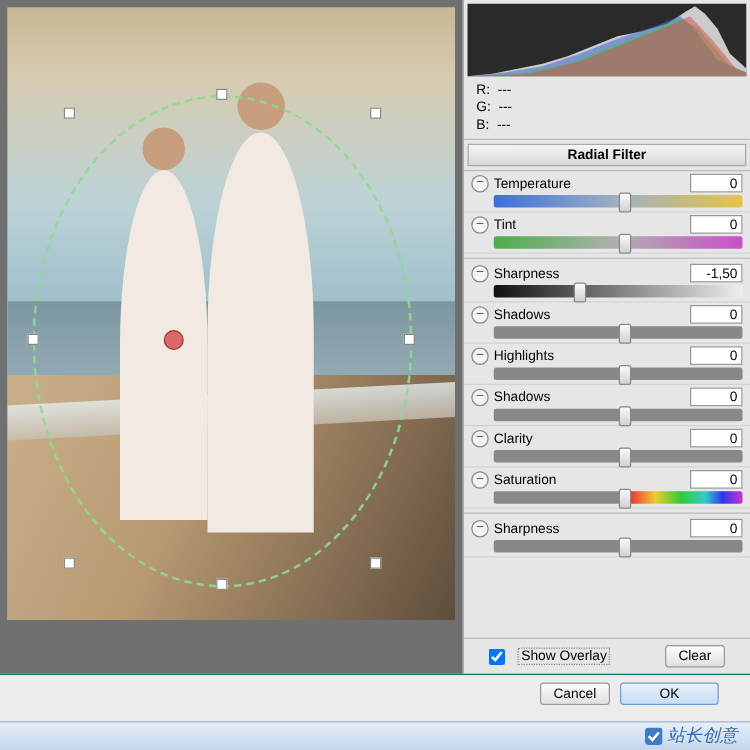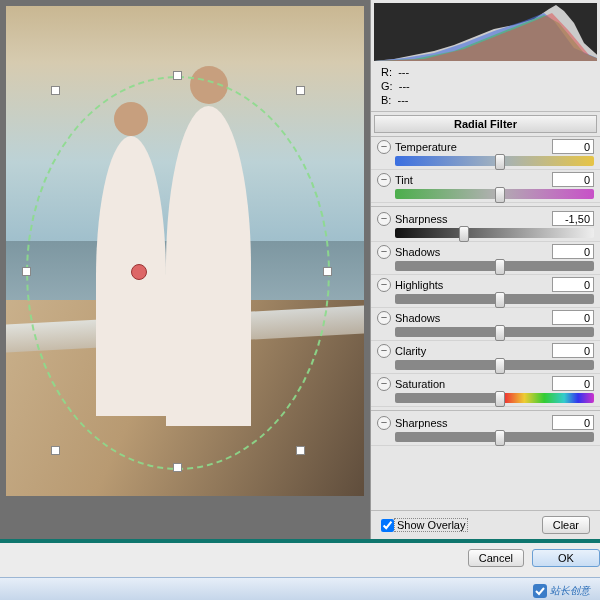--- a/index.html
+++ b/index.html
@@ -40,28 +40,28 @@
 .thumb{position:absolute;top:-2px;width:8px;height:14px;background:linear-gradient(#fafafa,#d0d0d0);border:1px solid #888;border-radius:2px}
 .g-temp{background:linear-gradient(90deg,#3b6fe0,#9fb0c0 50%,#e6c446)}
 .g-tint{background:linear-gradient(90deg,#4cae4c,#b0b0b0 50%,#c850c8)}
 .g-exp{background:linear-gradient(90deg,#111,#eee)}
 .g-con{background:linear-gradient(90deg,#888,#888)}
 .g-hi{background:linear-gradient(90deg,#888,#888)}
 .g-sh{background:linear-gradient(90deg,#888,#888)}
 .g-cl{background:linear-gradient(90deg,#888,#888)}
 .g-sat{background:linear-gradient(90deg,#888 0%,#888 50%,#e33 55%,#ec3 65%,#3c3 75%,#3cc 85%,#33e 92%,#c3c 100%)}
 .g-sharp{background:linear-gradient(90deg,#888,#888)}
-.overlay-row{padding:5px 10px;border-top:1px solid #bbb;display:flex;align-items:center;gap:0}
+.overlay-row{padding:5px 20px;border-top:1px solid #bbb;display:flex;align-items:center;gap:10px}
 .overlay-row input[type=checkbox]{margin:0}
 .btn{background:linear-gradient(#fdfdfd,#e0e0e0);border:1px solid #999;border-radius:3px;padding:2px 10px;font-size:11px}
 .clear{margin-left:auto}
-.footer{height:38px;border-top:4px solid #0f766e;background:#ececec;display:flex;justify-content:flex-end;align-items:flex-start;padding:6px 0;gap:8px;box-sizing:border-box}
+.footer{height:38px;border-top:1px solid #0f766e;background:#ececec;display:flex;justify-content:flex-end;align-items:flex-start;padding:6px 25px;gap:8px;box-sizing:border-box}
 .ok{background:linear-gradient(#e8f1fb,#c8ddf4);border-color:#6a9fd4}
 .bottombar{height:22px;background:linear-gradient(#e6eef8,#c5d6ea);border-top:1px solid #9cb6d4;position:relative}
-.badge{position:absolute;right:10px;bottom:2px;font-size:10px;color:#2a6db8;font-style:italic}
+.badge{position:absolute;right:10px;bottom:2px;font-size:14px;color:#2a6db8;font-style:italic}
 .badge svg{vertical-align:middle}
 </style>
 </head>
 <body>
 
 <div class="app">
   <div class="main">
     <div class="canvas-wrap">
       <div class="canvas">
         <div class="sky"></div>
@@ -195,21 +195,21 @@
         </div>
       <div class="overlay-row">
         <input type="checkbox" checked="" style="">
         <span style="border:1px dotted #888;padding:0 2px">Show Overlay</span>
         <button class="btn clear">Clear</button>
       </div>
     </div>
   </div>
   <div class="footer">
     <button class="btn">Cancel</button>
-    <button class="btn ok" style="width:68px">OK</button>
+    <button class="btn ok" style="width:79px">OK</button>
   </div>
   <div class="bottombar">
     <span class="badge">
       <svg width="14" height="14">
           <rect width="14" height="14" rx="3" fill="#3a7cc8"></rect>
           <path d="M3,7 L6,10 L11,4" stroke="#fff" stroke-width="2" fill="none"></path>
         </svg>
       <span>站长创意</span>
     </span>
   </div>

